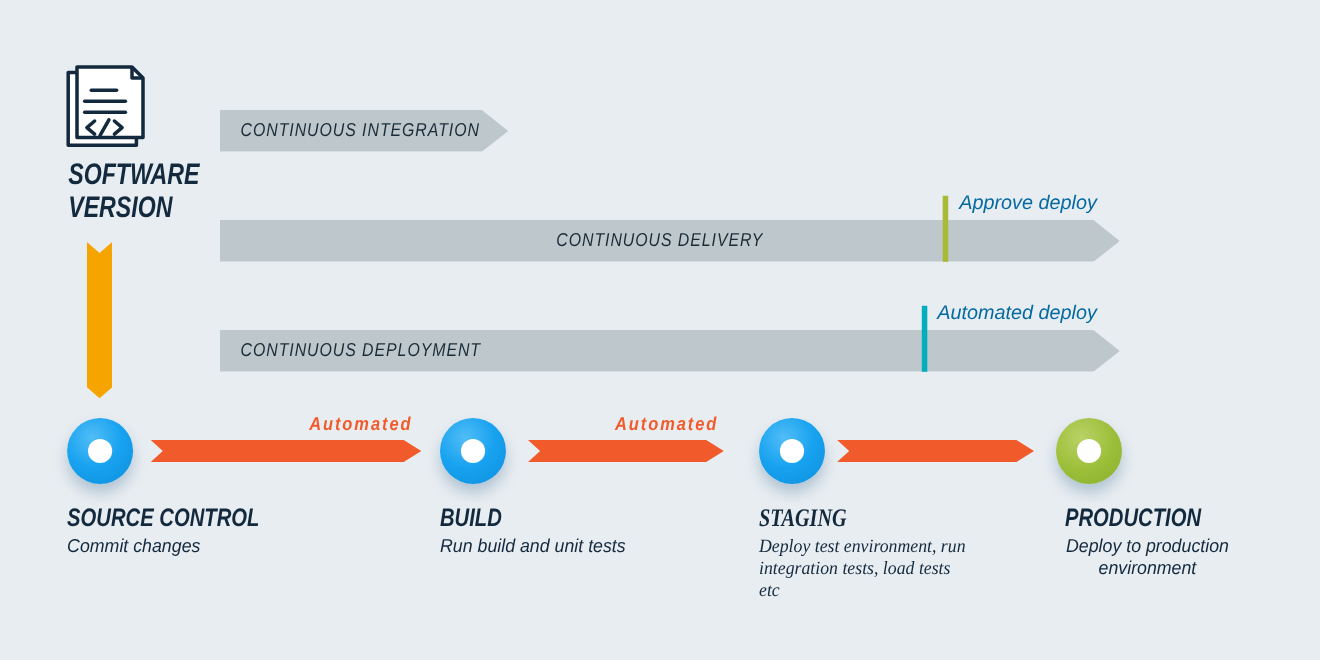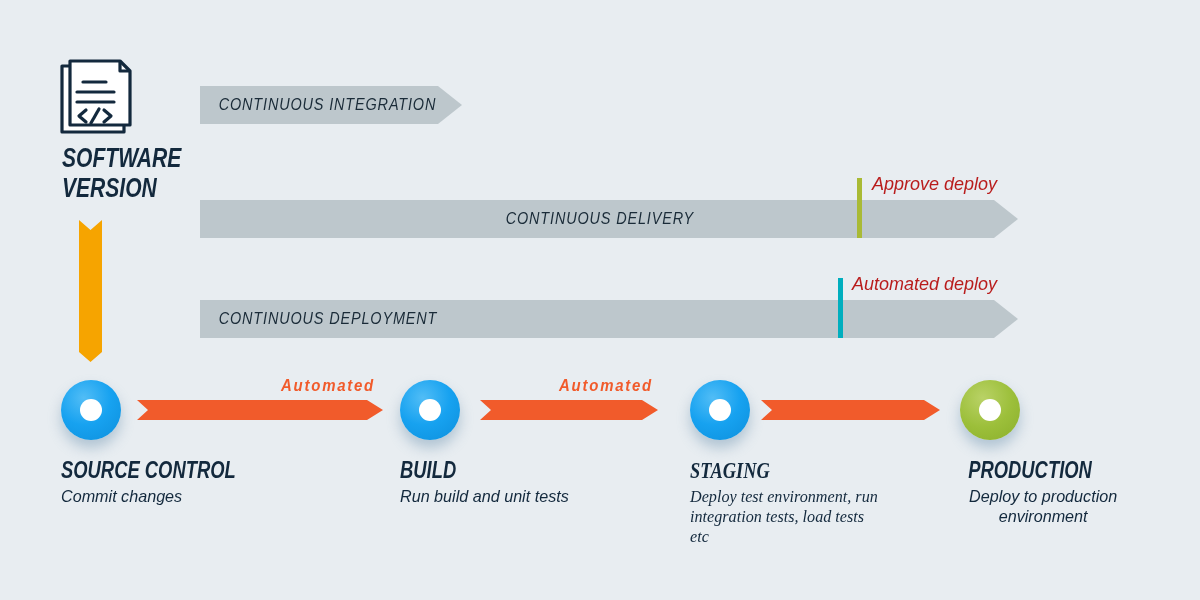--- a/index.html
+++ b/index.html
@@ -27,21 +27,21 @@
     clip-path:polygon(0 0,calc(100% - 24px) 0,100% 50%,calc(100% - 24px) 100%,0 100%);
   }
   .bar-label{
     display:inline-block;padding-left:22px;line-height:38px;font-size:17px;
     font-style:italic;color:#1a2b38;letter-spacing:1px;white-space:nowrap;
     transform:scaleX(0.85);transform-origin:0 50%;
   }
   
   .vmark{position:absolute;width:5px;height:60px;}
   .vmark-label{
-    position:absolute;font-size:18px;font-style:italic;color:#b91c1c;white-space:nowrap;
+    position:absolute;font-size:18px;font-style:italic;color:#0369a1;white-space:nowrap;
   }
   
   .conn{
     position:absolute;top:400px;height:20px;background:#f15b2b;
     clip-path:polygon(0 0,calc(100% - 16px) 0,100% 50%,calc(100% - 16px) 100%,0 100%,11px 50%);
   }
   .conn-label{
     position:absolute;top:376px;font-size:17px;font-weight:700;font-style:italic;
     color:#f15b2b;letter-spacing:2px;text-align:right;white-space:nowrap;
     transform:scaleX(0.88);transform-origin:100% 50%;
@@ -82,21 +82,21 @@
       <path d="M19 40 H56"></path>
       <path d="M19 50 H56"></path>
       <path d="M28 58 L21 64 L28 70"></path>
       <path d="M46 58 L53 64 L46 70"></path>
       <path d="M41 57 L33 71"></path>
     </g>
   </svg>
   <div class="sv-label">SOFTWARE VERSION</div>
   <div class="down-arrow"></div>
 
-  <div class="bar" style="top:86px;width:262px;">
+  <div class="bar" style="top:100px;width:262px;">
     <span class="bar-label">CONTINUOUS INTEGRATION</span>
   </div>
   <div class="bar" style="top:200px;width:818px;text-align:center;">
     <span class="bar-label">CONTINUOUS DELIVERY</span>
   </div>
   <div class="bar" style="top:300px;width:818px;">
     <span class="bar-label">CONTINUOUS DEPLOYMENT</span>
   </div>
 
   <div class="vmark" style="left:857px;top:178px;background:#a9ba35;"></div>

